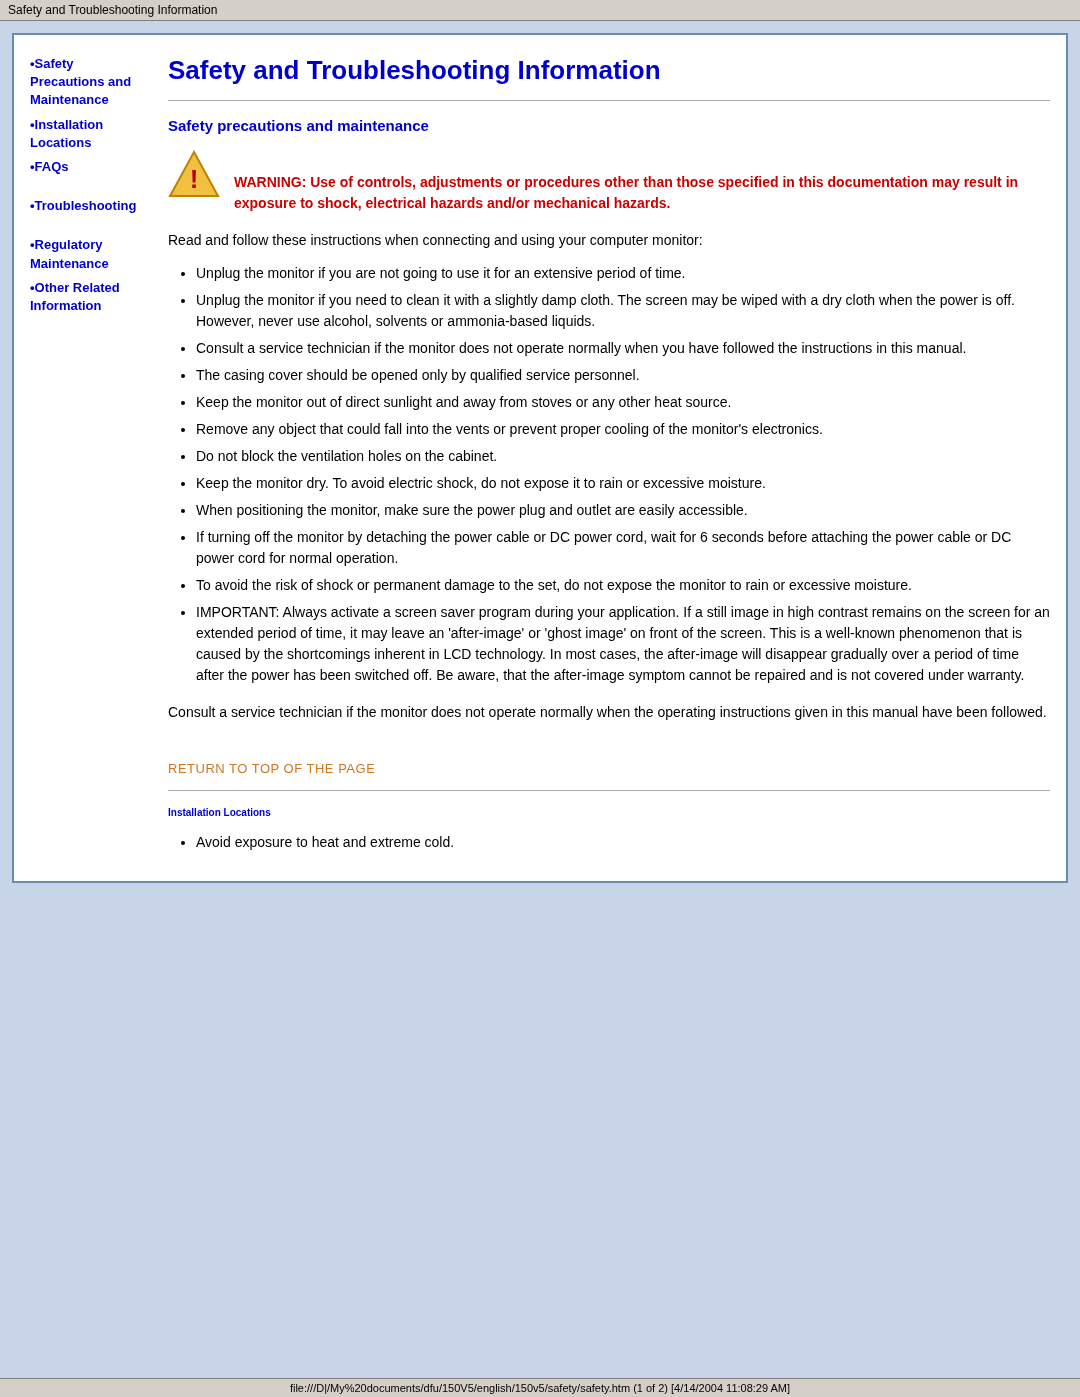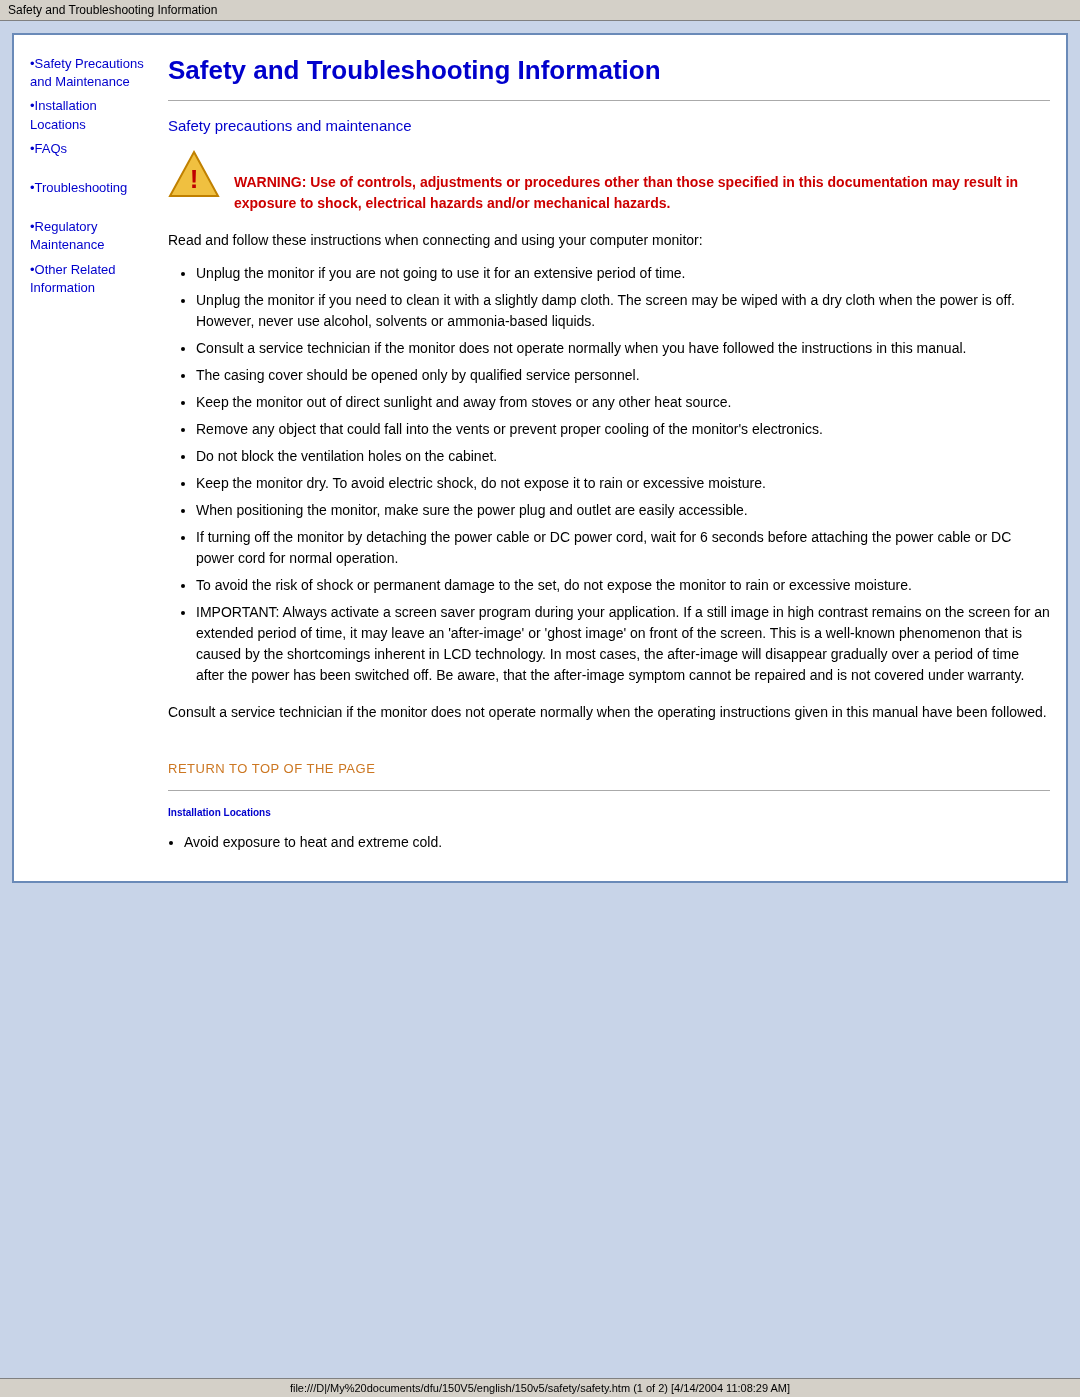--- a/index.html
+++ b/index.html
@@ -42,41 +42,42 @@
     }
     .sidebar a {
       color: #0000cc;
       text-decoration: none;
       display: block;
       margin-bottom: 2px;
       line-height: 1.4;
     }
     .sidebar .nav-group {
       margin-bottom: 6px;
+      font-weight: bold;
     }
     .main-content {
       flex: 1;
       padding-left: 8px;
     }
     h1.page-title {
       color: #0000cc;
       font-size: 26px;
       font-weight: bold;
       margin-bottom: 14px;
       line-height: 1.2;
     }
     hr.divider {
       border: none;
       border-top: 1px solid #aaaaaa;
       margin-bottom: 16px;
     }
     h2.section-title {
       color: #0000cc;
       font-size: 15px;
-      font-weight: normal;
+      font-weight: bold;
       margin-bottom: 14px;
     }
     .warning-box {
       display: flex;
       flex-direction: row;
       align-items: flex-start;
       margin-bottom: 16px;
       gap: 14px;
     }
     .warning-icon {
@@ -124,21 +125,21 @@
       border-top: 1px solid #aaaaaa;
       margin-bottom: 16px;
     }
     h2.section-title2 {
       color: #0000cc;
       font-size: 10px;
       font-weight: bold;
       margin-bottom: 14px;
     }
     ul.install-list {
-      margin-left: 16px;
+      margin-left: 28px;
       margin-bottom: 12px;
     }
     ul.install-list li {
       margin-bottom: 6px;
       line-height: 1.5;
       list-style-type: disc;
     }
     .status-bar {
       background: #d4d0c8;
       border-top: 1px solid #808080;

